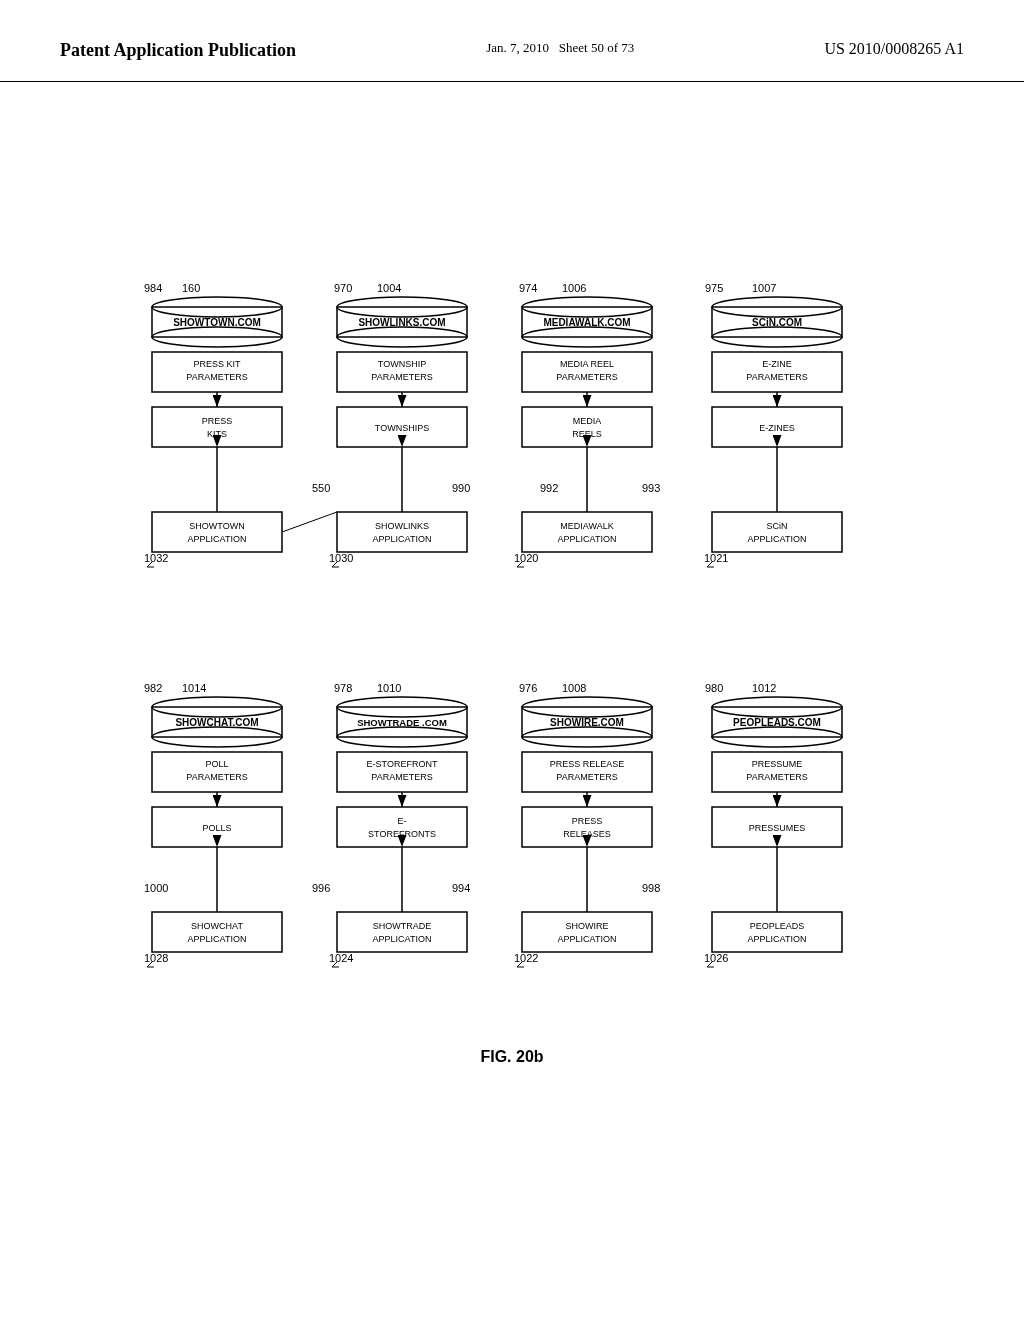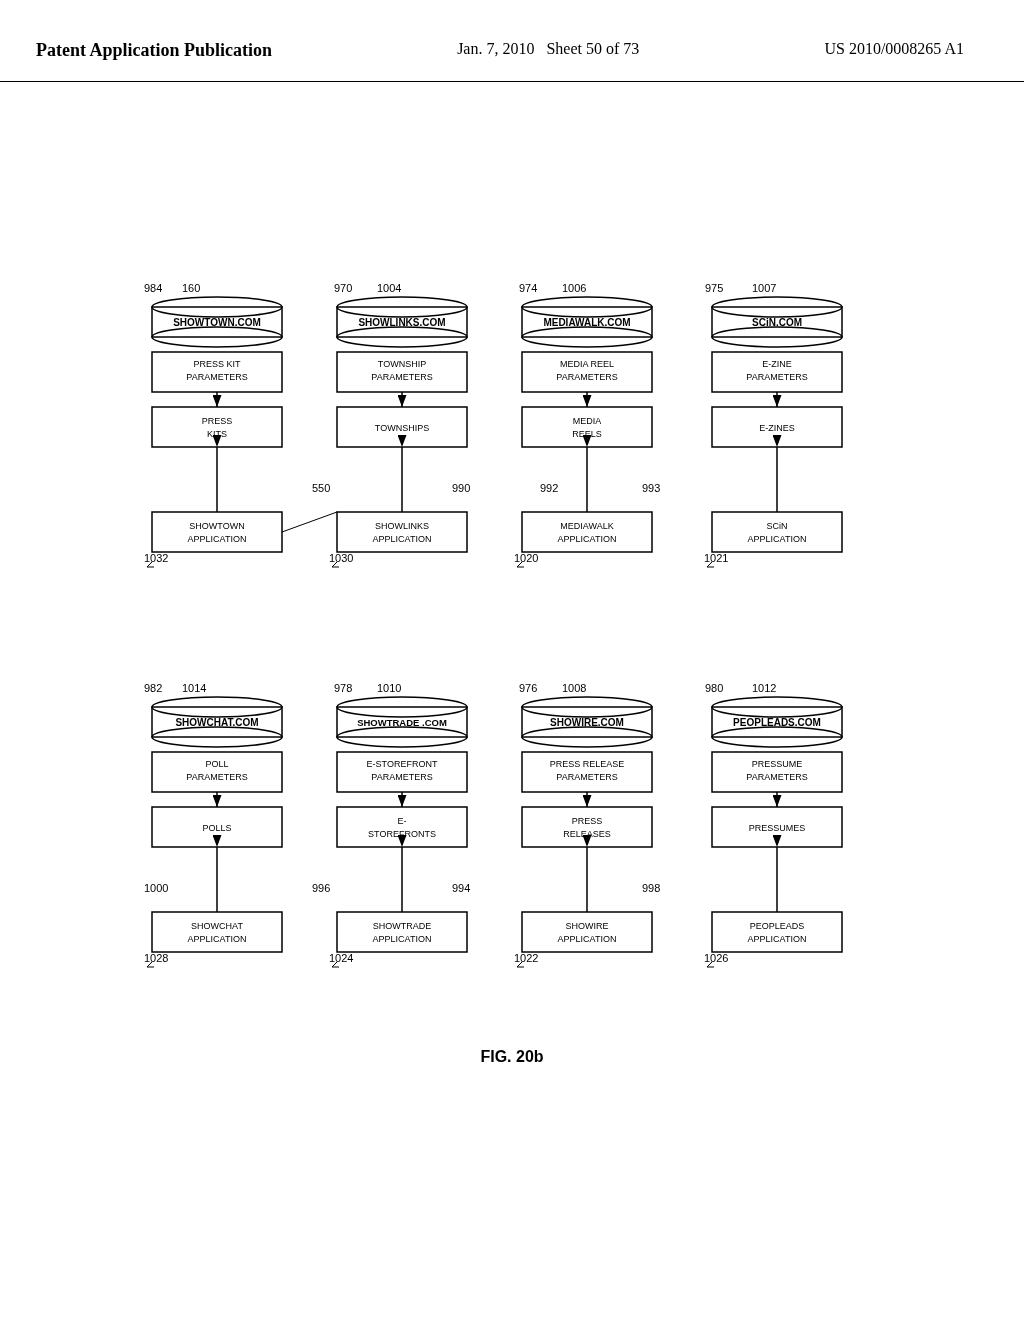--- a/index.html
+++ b/index.html
@@ -9,30 +9,30 @@
       background: #fff;
       font-family: 'Times New Roman', Times, serif;
       position: relative;
     }
 
     
     .page-header {
       display: flex;
       justify-content: space-between;
       align-items: flex-start;
-      padding: 40px 60px 20px 36px;
+      padding: 40px 60px 20px 60px;
       border-bottom: 1px solid #000;
       margin-bottom: 10px;
     }
     .header-left {
       font-weight: bold;
       font-size: 18px;
     }
     .header-center {
-      font-size: 16px;
+      font-size: 13px;
       text-align: right;
     }
     .header-right {
       font-size: 16px;
     }
 
     
     .diagram-area {
       padding: 20px 56px;
     }

